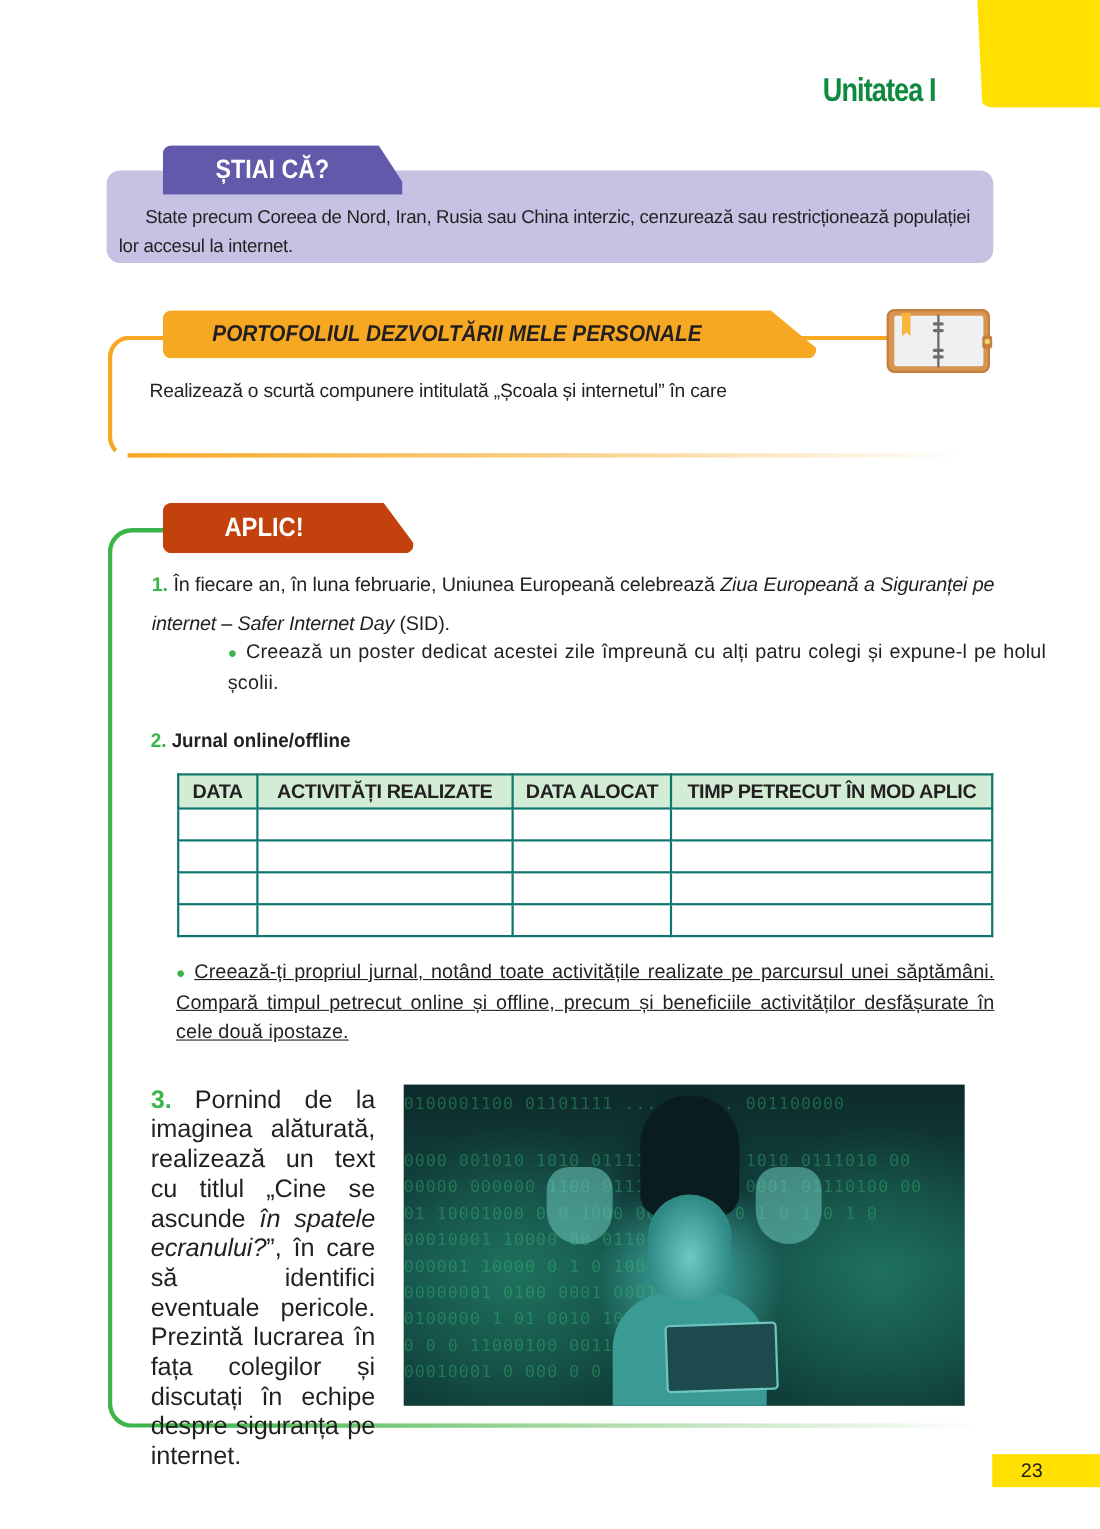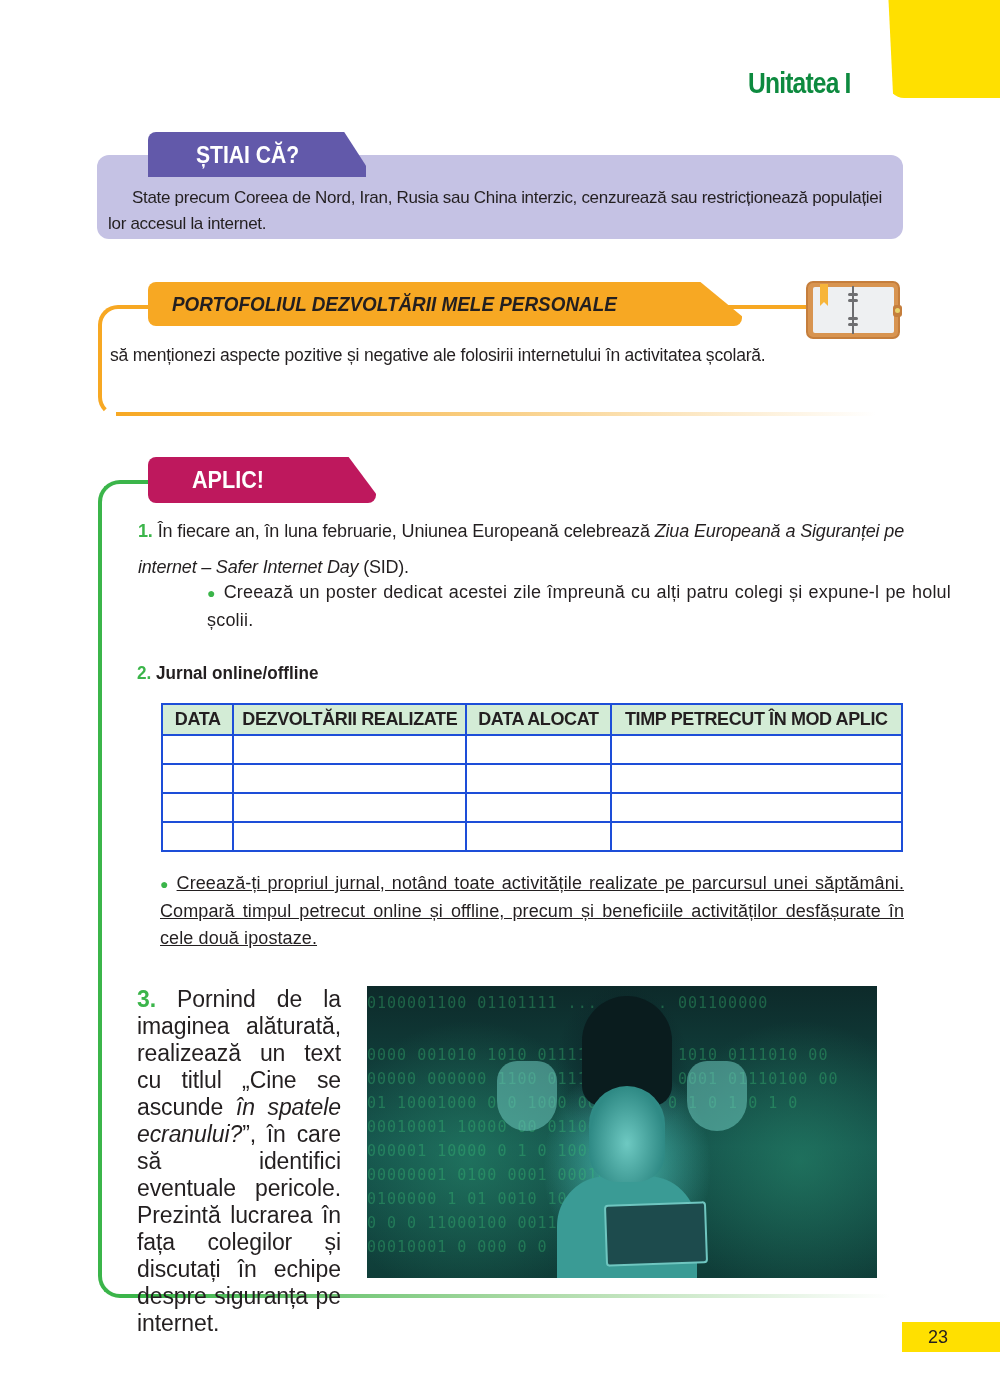--- a/index.html
+++ b/index.html
@@ -47,21 +47,21 @@
     border-bottom: 4px solid transparent; border-radius: 20px 0 0 20px;
   }
   .portf-bottom {
     position: absolute; left: 116px; top: 412px; width: 760px; height: 4px;
     background: linear-gradient(to right, #f7a823, #f9cf85 50%, rgba(255,255,255,0));
   }
   .portf-tab {
     position: absolute; left: 148px; top: 282px; width: 594px; height: 44px;
     background: #f7a823; border-radius: 8px;
     clip-path: polygon(0 0, 93% 0, 100% 78%, 100% 100%, 0 100%);
-    display: flex; align-items: center; padding-left: 24px;
+    display: flex; align-items: center; padding-left: 45px;
   }
   .portf-tab span {
     font-weight: bold; font-style: italic; font-size: 21px; color: #231f20;
     transform: scaleX(0.9); transform-origin: left center; display: inline-block; white-space: nowrap;
   }
   .portf-text {
     position: absolute; left: 110px; top: 342px; width: 790px;
     font-size: 17.5px; line-height: 26px; letter-spacing: -0.2px;
   }
   .portf-text .l1 { padding-left: 26px; display: block; }
@@ -92,23 +92,23 @@
     border-left: 4px solid #3bb54a; border-top: 4px solid #3bb54a;
     border-bottom: 4px solid #3bb54a;
     border-radius: 22px 0 0 22px;
   }
   .aplic-bottom {
     position: absolute; left: 150px; top: 1294px; width: 740px; height: 4px;
     background: linear-gradient(to right, #3bb54a, #a9d9a4 50%, rgba(255,255,255,0));
   }
   .aplic-tab {
     position: absolute; left: 148px; top: 457px; width: 228px; height: 46px;
-    background: #be185d; border-radius: 8px;
+    background: #c2410c; border-radius: 8px;
     clip-path: polygon(0 0, 88% 0, 100% 80%, 100% 100%, 0 100%);
-    display: flex; align-items: center; padding-left: 44px;
+    display: flex; align-items: center; padding-left: 56px;
   }
   .aplic-tab span {
     color: #ffffff; font-weight: bold; font-size: 24px;
     transform: scaleX(0.9); transform-origin: left center; display: inline-block;
   }
 
   .num { color: #3bb54a; font-weight: bold; }
   .bullet { color: #3bb54a; font-size: 14px; margin-right: 8px; display: inline-block; }
 
   .ex1 {
@@ -122,21 +122,21 @@
 
   .ex2-title {
     position: absolute; left: 137px; top: 663px; font-size: 18px; font-weight: bold;
     transform: scaleX(0.95); transform-origin: left center;
   }
 
   table.jurnal {
     position: absolute; left: 161px; top: 703px; width: 742px;
     border-collapse: collapse; font-size: 18px;
   }
-  table.jurnal th, table.jurnal td { border: 2px solid #1d4ed8; }
+  table.jurnal th, table.jurnal td { border: 2px solid #0f766e; }
   table.jurnal th {
     background: #d3ecd6; height: 31px; font-weight: bold; color: #231f20;
     text-align: center; padding: 0 4px; white-space: nowrap; letter-spacing: -0.4px;
   }
   table.jurnal td { height: 29px; }
 
   .ex2-bullet {
     position: absolute; left: 160px; top: 870px; width: 744px;
     font-size: 18px; line-height: 27px; text-align: justify; letter-spacing: 0.1px; text-decoration: underline;
   }
@@ -211,21 +211,21 @@
     <div class="page r"></div>
   <div class="spine"></div>
   <div class="ring" style="top:10px"></div>
     <div class="ring" style="top:16px"></div>
   <div class="ring" style="top:34px"></div>
     <div class="ring" style="top:40px"></div>
   <div class="bookmark"></div>
   <div class="clasp"></div>
 </div>
 <div class="portf-text">
-  <span>să menționezi aspecte pozitive și negative ale folosirii internetului în activitatea școlară.</span>
+  <span class="l1">Realizează o scurtă compunere intitulată „Școala și internetul” în care</span>
 </div>
 
 <div class="aplic-frame"></div>
 <div class="aplic-bottom"></div>
 <div class="aplic-tab">
   <span>APLIC!</span>
 </div>
 
 <div class="ex1">
   <span class="num">1.</span>
@@ -244,21 +244,21 @@
 <table class="jurnal">
   <colgroup>
     <col style="width:72px">
       <col style="width:233px">
       <col style="width:145px">
       <col style="width:292px">
   </colgroup>
   <thead>
     <tr>
       <th>DATA</th>
-      <th>DEZVOLTĂRII REALIZATE</th>
+      <th>ACTIVITĂȚI REALIZATE</th>
       <th>DATA ALOCAT</th>
       <th>TIMP PETRECUT ÎN MOD APLIC</th>
     </tr>
   </thead>
   <tbody>
     <tr>
       <td></td>
       <td></td>
       <td></td>
       <td></td>

